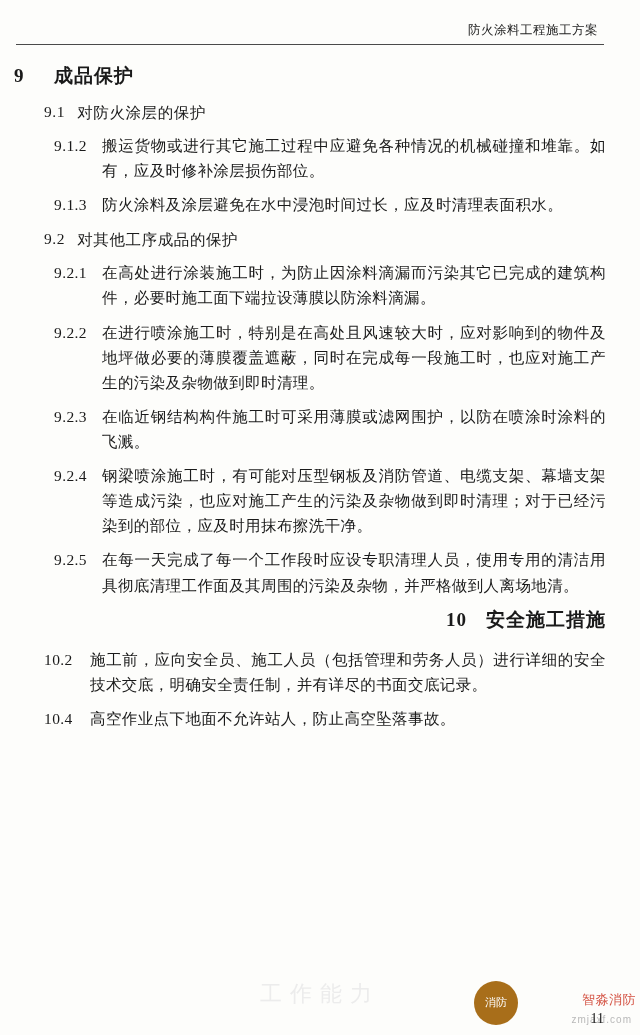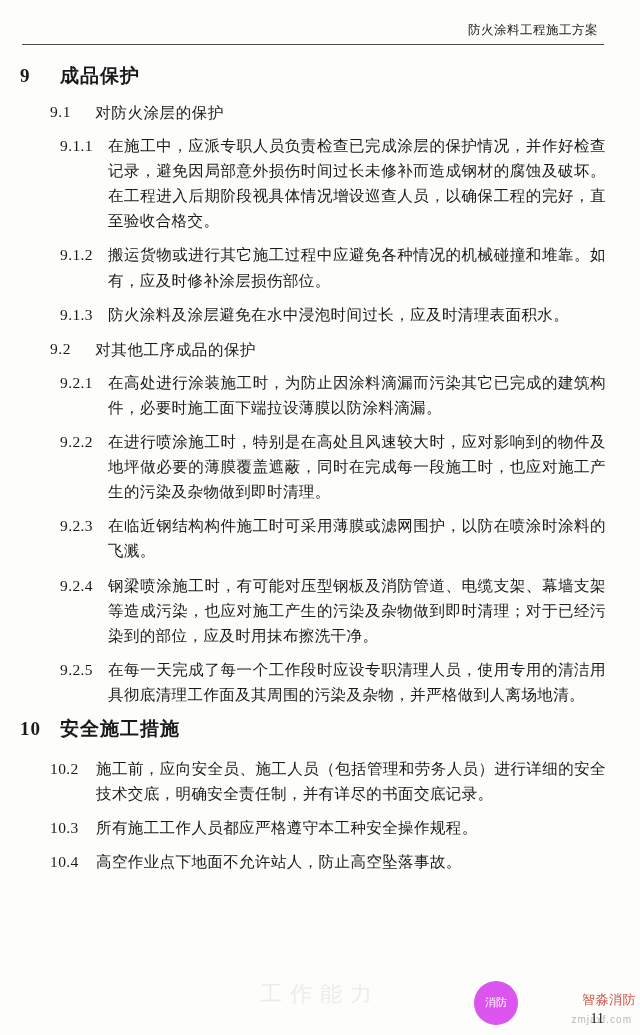--- a/index.html
+++ b/index.html
@@ -13,21 +13,21 @@
     position: relative;
     font-family: "Liberation Serif", "DejaVu Serif", serif;
     color: #1a1a1a;
     overflow: hidden;
   }
   .page {
     position: relative;
     width: 640px;
     height: 1035px;
     box-sizing: border-box;
-    padding: 22px 34px 0 20px;
+    padding: 22px 34px 0 14px;
     background: #fdfdfb;
   }
   
   .header {
     text-align: right;
     font-size: 12.5px;
     letter-spacing: 0.5px;
     color: #1d1d1d;
     padding-right: 8px;
     padding-bottom: 5px;
@@ -49,21 +49,21 @@
   h1.sec .num {
     width: 18px;
     flex: none;
     font-weight: bold;
   }
   h2.sub {
     font-size: 15.5px;
     font-weight: normal;
     margin: 13px 0 9px 0;
     display: flex;
-    gap: 24px;
+    gap: 12px;
     padding-left: 30px;
     letter-spacing: 0.6px;
   }
   h2.sub .num {
     flex: none;
   }
   .item {
     display: flex;
     gap: 10px;
     font-size: 15.5px;
@@ -84,37 +84,38 @@
   }
   
   .item.lvl2 {
     padding-left: 30px;
   }
   .item.lvl2 .num {
     width: 36px;
   }
   .sec2 {
     margin-top: 16px;
+    justify-content: flex-end;
   }
   
   .page-number {
     position: absolute;
     right: 36px;
     bottom: 8px;
     font-size: 14px;
     color: #222;
   }
   .wm-logo {
     position: absolute;
     right: 122px;
     bottom: 10px;
     width: 44px;
     height: 44px;
     border-radius: 50%;
-    background: #d946ef;
+    background: #a16207;
     color: #fff;
     font-size: 11px;
     line-height: 1.05;
     font-family: "Liberation Sans", sans-serif;
     display: flex;
     align-items: center;
     justify-content: center;
     text-align: right;
     opacity: 0.92;
   }
@@ -164,24 +165,20 @@
     <span class="num">9</span>
     <span>成品保护</span>
   </h1>
 
   <h2 class="sub">
     <span class="num">9.1</span>
     <span>对防火涂层的保护</span>
   </h2>
 
   <p class="item">
-    <span class="num">9.1.1</span>
-    <span class="txt">在施工中，应派专职人员负责检查已完成涂层的保护情况，并作好检查记录，避免因局部意外损伤时间过长未修补而造成钢材的腐蚀及破坏。在工程进入后期阶段视具体情况增设巡查人员，以确保工程的完好，直至验收合格交。</span>
-  </p>
-  <p class="item">
     <span class="num">9.1.2</span>
     <span class="txt">搬运货物或进行其它施工过程中应避免各种情况的机械碰撞和堆靠。如有，应及时修补涂层损伤部位。</span>
   </p>
   <p class="item">
     <span class="num">9.1.3</span>
     <span class="txt">防火涂料及涂层避免在水中浸泡时间过长，应及时清理表面积水。</span>
   </p>
 
   <h2 class="sub">
     <span class="num">9.2</span>
@@ -212,24 +209,20 @@
   <h1 class="sec sec2">
     <span class="num">10</span>
     <span>安全施工措施</span>
   </h1>
 
   <p class="item lvl2">
     <span class="num">10.2</span>
     <span class="txt">施工前，应向安全员、施工人员（包括管理和劳务人员）进行详细的安全技术交底，明确安全责任制，并有详尽的书面交底记录。</span>
   </p>
   <p class="item lvl2">
-    <span class="num">10.3</span>
-    <span class="txt">所有施工工作人员都应严格遵守本工种安全操作规程。</span>
-  </p>
-  <p class="item lvl2">
     <span class="num">10.4</span>
     <span class="txt">高空作业点下地面不允许站人，防止高空坠落事故。</span>
   </p>
 
   <div class="ghost">工作能力</div>
 
   <div class="wm-logo">消防</div>
   <div class="wm-text">智淼消防</div>
   <div class="wm-sub">zmjaxf.com</div>
 

